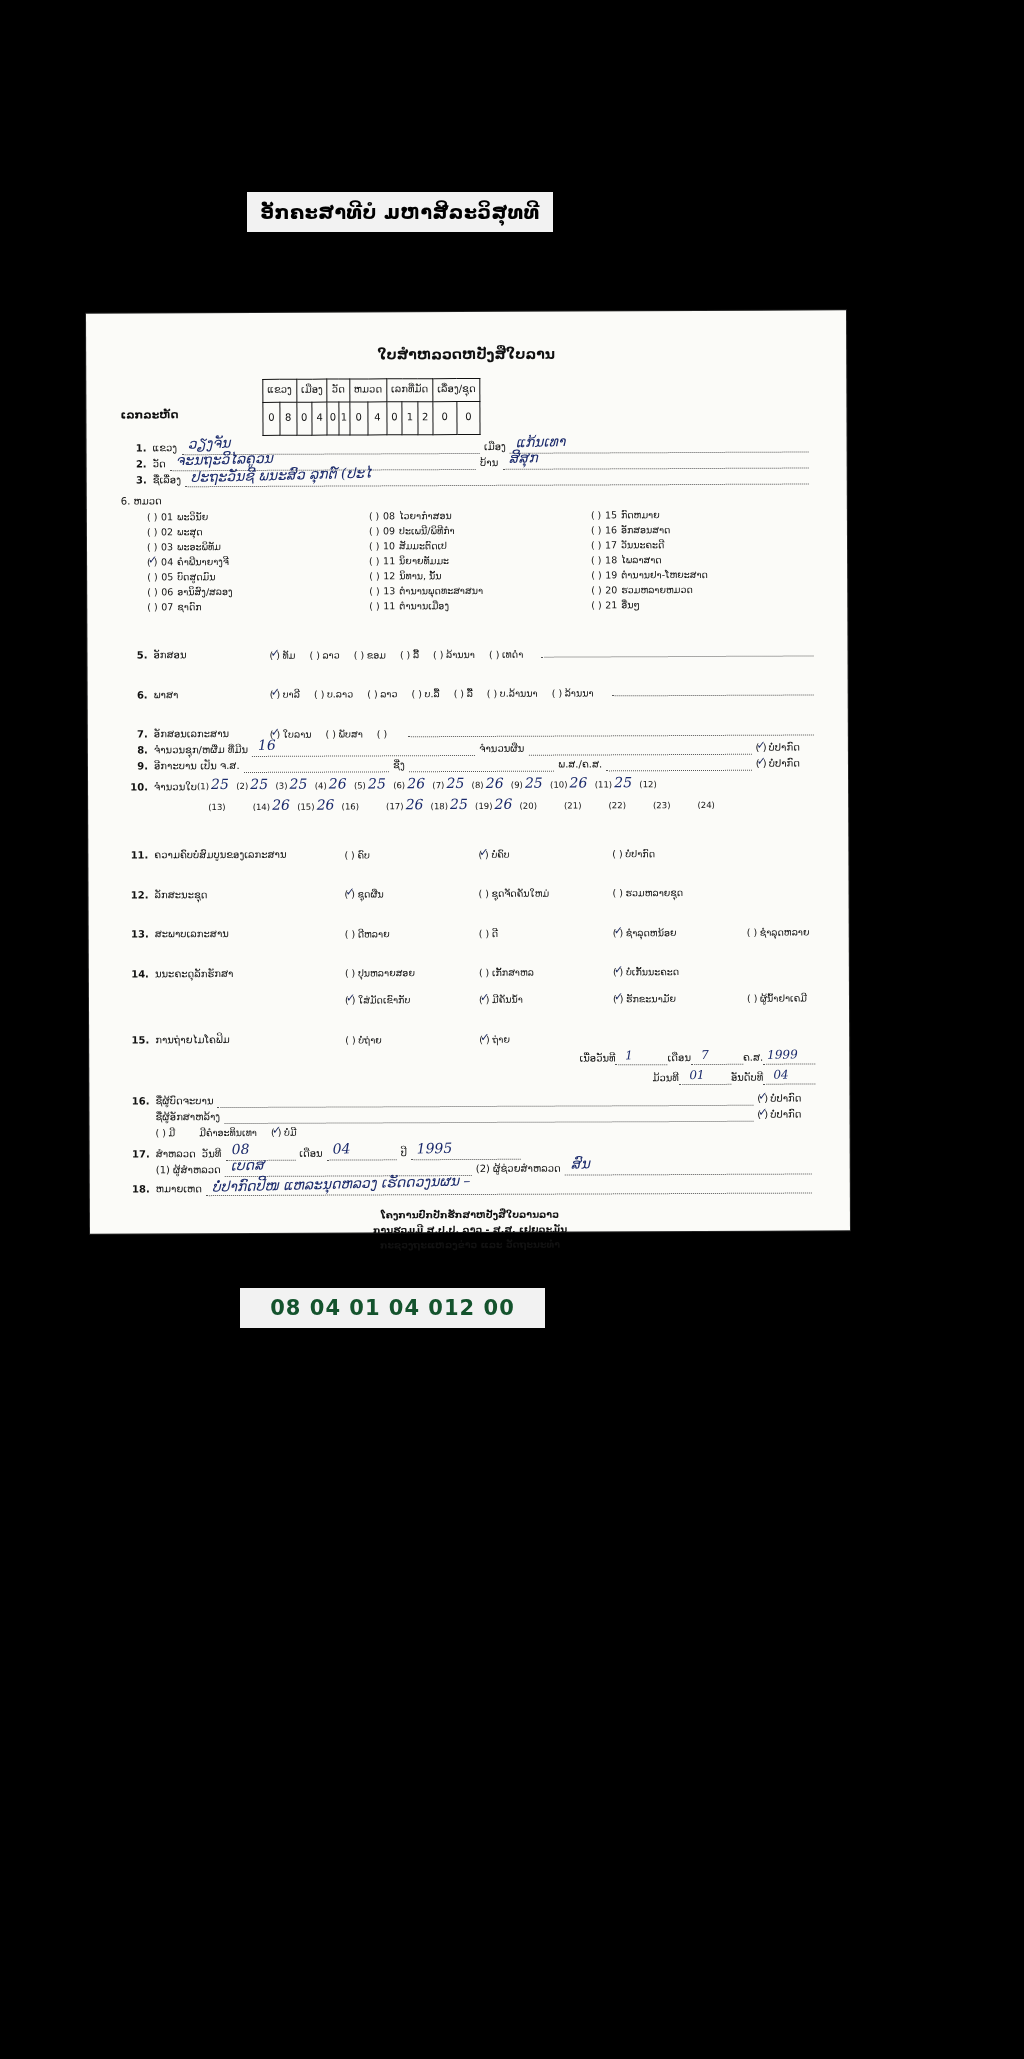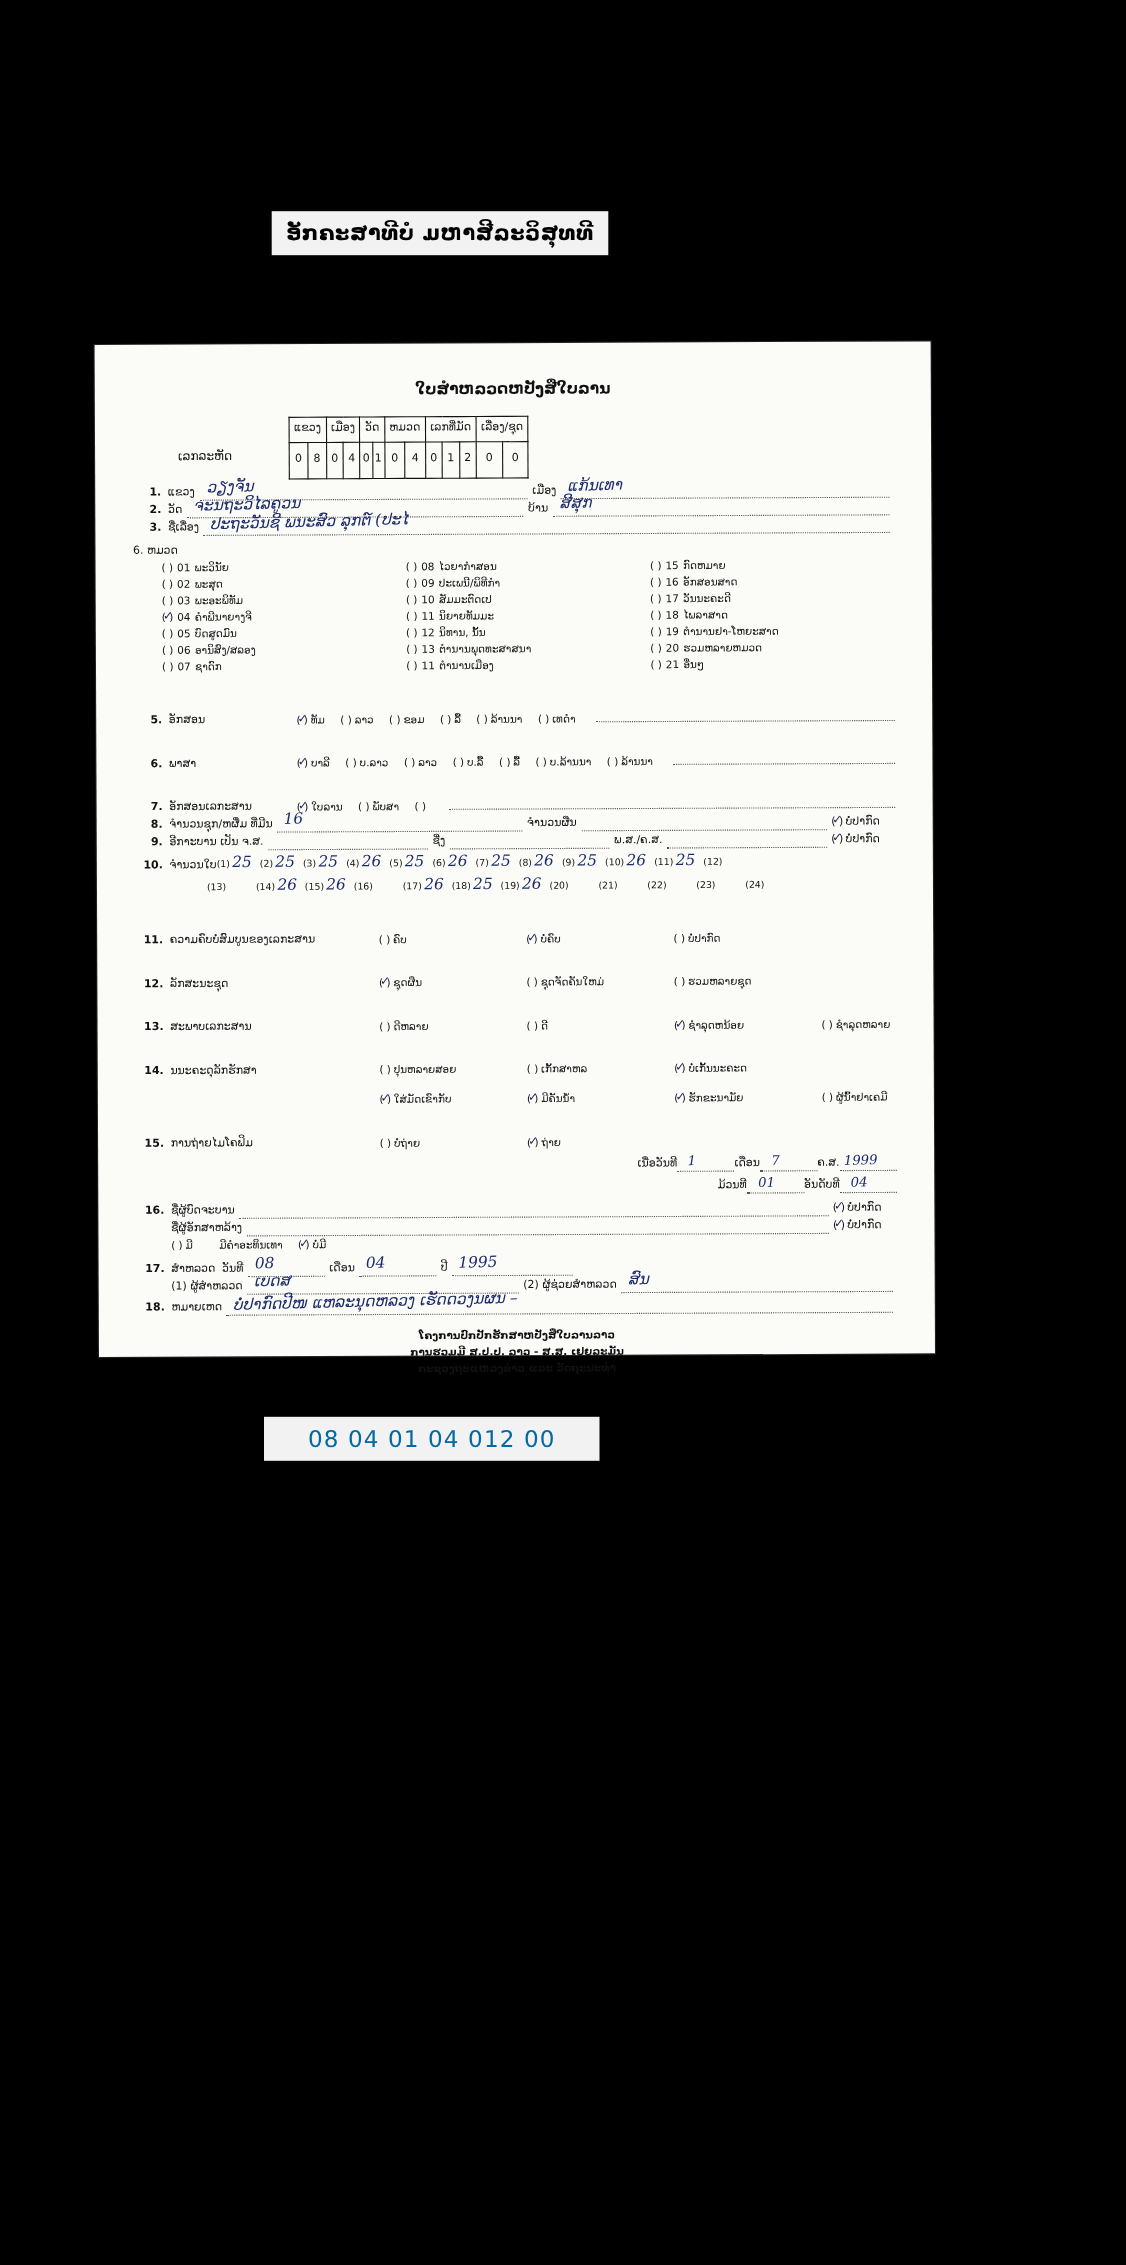--- a/index.html
+++ b/index.html
@@ -33,25 +33,25 @@
   }
 
   
   .bottom-label {
     position: absolute;
     left: 240px;
     top: 1288px;
     width: 305px;
     height: 40px;
     background: #f2f2f2;
-    color: #0369a1;
+    color: #14532d;
     display: flex;
     align-items: center;
     justify-content: center;
-    font-weight: normal;
+    font-weight: bold;
     font-size: 21px;
     letter-spacing: 1px;
   }
 
   
   .page {
     position: absolute;
     left: 88px;
     top: 312px;
     width: 760px;
@@ -78,25 +78,25 @@
   }
 
   
   .code-block {
     display: flex;
     align-items: flex-end;
     margin: 0 0 6px 0;
   }
   .code-label {
     width: 132px;
-    text-align: center;
+    text-align: left;
     padding-right: 10px;
     padding-bottom: 14px;
     font-size: 11px;
-    font-weight: normal;
+    font-weight: bold;
   }
   table.codes {
     border-collapse: collapse;
   }
   table.codes th, table.codes td {
     border: 1px solid #111;
     text-align: center;
     font-size: 10px;
   }
   table.codes th {
@@ -590,21 +590,21 @@
         <span class="slot"><span class="idx">(6)</span><span class="val">26</span></span>
         <span class="slot"><span class="idx">(7)</span><span class="val">25</span></span>
         <span class="slot"><span class="idx">(8)</span><span class="val">26</span></span>
         <span class="slot"><span class="idx">(9)</span><span class="val">25</span></span>
         <span class="slot"><span class="idx">(10)</span><span class="val">26</span></span>
         <span class="slot"><span class="idx">(11)</span><span class="val">25</span></span>
         <span class="slot"><span class="idx">(12)</span><span class="blank"></span></span>
       </div>
     </div>
     <div class="slots" style="line-height:1.8">
-      <span class="slot" style="margin-left:40px"><span class="idx">(13)</span><span class="blank"></span></span>
+      <span class="slot" style="margin-left:60px"><span class="idx">(13)</span><span class="blank"></span></span>
       <span class="slot"><span class="idx">(14)</span><span class="val">26</span></span>
       <span class="slot"><span class="idx">(15)</span><span class="val">26</span></span>
       <span class="slot"><span class="idx">(16)</span><span class="blank"></span></span>
       <span class="slot"><span class="idx">(17)</span><span class="val">26</span></span>
       <span class="slot"><span class="idx">(18)</span><span class="val">25</span></span>
       <span class="slot"><span class="idx">(19)</span><span class="val">26</span></span>
       <span class="slot"><span class="idx">(20)</span><span class="blank"></span></span>
       <span class="slot"><span class="idx">(21)</span><span class="blank"></span></span>
       <span class="slot"><span class="idx">(22)</span><span class="blank"></span></span>
       <span class="slot"><span class="idx">(23)</span><span class="blank"></span></span>

